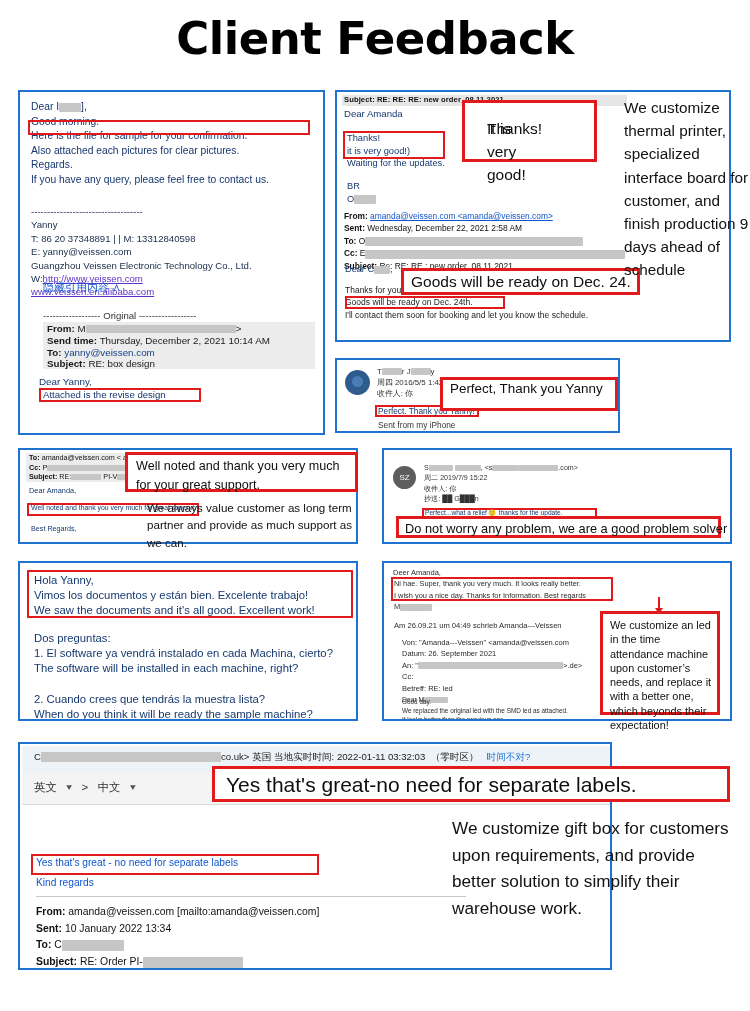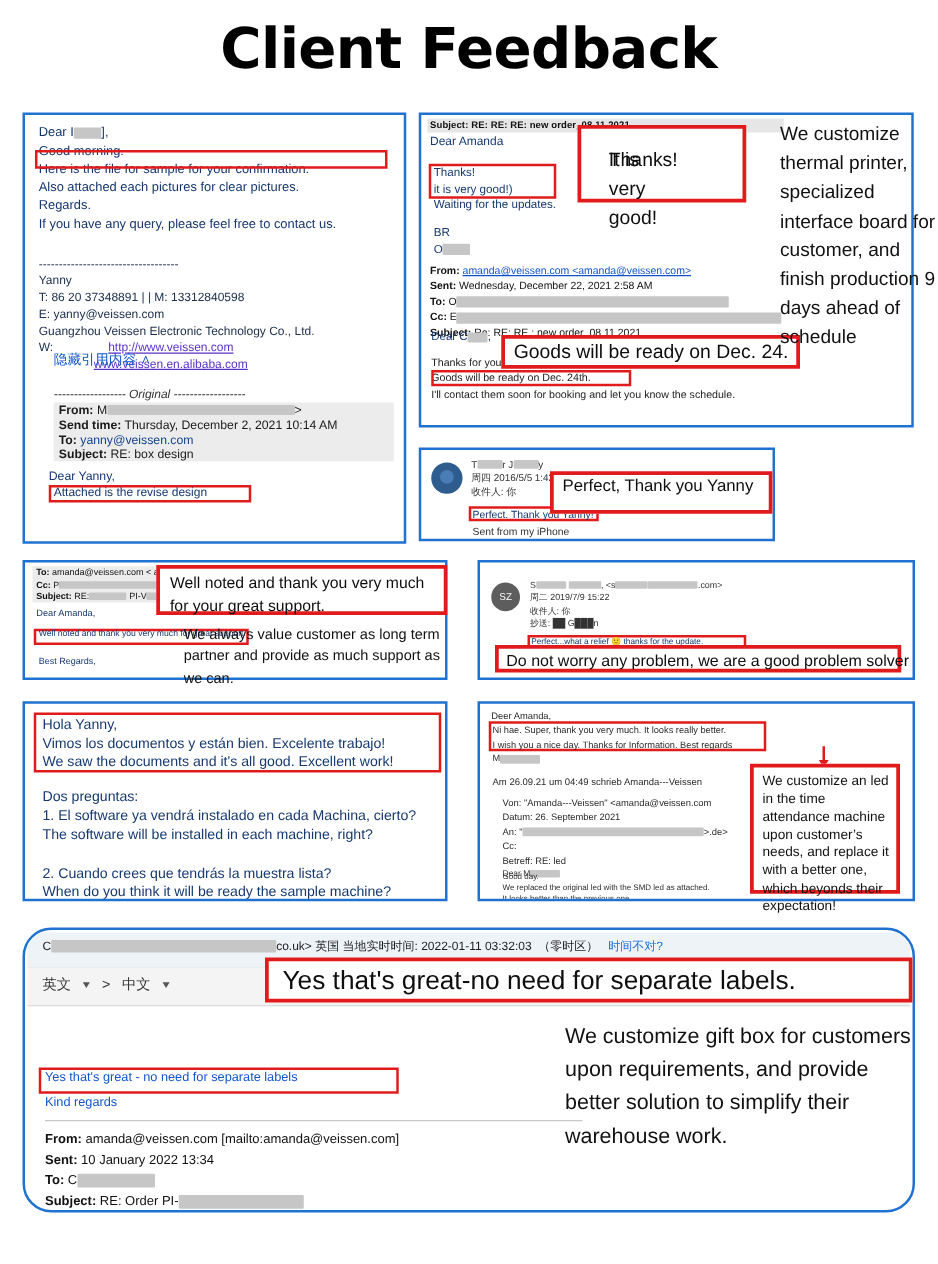--- a/index.html
+++ b/index.html
@@ -27,33 +27,33 @@
 
   
   .panel{
     position:absolute;
     border:2px solid #1f72d0;
     background:#ffffff;
     box-sizing:border-box;
     overflow:hidden;
   }
   .blue{color:#11418a;}
-  .link{color:#5b32c8;text-decoration:underline;margin-left:44px;}
+  .link{color:#5b32c8;text-decoration:underline;}
   .link2{color:#1155cc;text-decoration:underline;}
   .redbox{border:2px solid #e11b1b;box-sizing:border-box;}
   .redbox-thick{border:3px solid #e11b1b;box-sizing:border-box;background:#fff;}
   .redact{display:inline-block;background:#c6c6c6;vertical-align:middle;border-radius:1px;}
 
   
   #p1{left:18px;top:90px;width:307px;height:345px;}
   #p1 .body{position:absolute;left:11px;top:8px;width:290px;font-size:10.3px;line-height:14.6px;color:#15366e;}
   #p1 .l-red{position:absolute;left:8px;top:27.5px;width:282px;height:15px;}
   #p1 .sig{position:absolute;left:11px;top:113px;font-size:9.6px;line-height:13.4px;color:#20324f;}
   #p1 .hid{position:absolute;left:23px;top:188px;font-size:11px;color:#1155cc;}
-  #p1 .orig{position:absolute;left:23px;top:218px;font-size:9.6px;color:#333;font-style:italic;}
+  #p1 .orig{position:absolute;left:23px;top:218px;font-size:9.6px;color:#333;}
   #p1 .hdrbox{position:absolute;left:23px;top:230px;width:272px;height:47px;background:#ececec;}
   #p1 .hdrtxt{position:absolute;left:27px;top:231px;font-size:9.8px;line-height:11.8px;color:#1a1a1a;}
   #p1 .dy{position:absolute;left:19px;top:284px;font-size:9.8px;color:#15366e;}
   #p1 .att{position:absolute;left:19px;top:296px;width:162px;height:14px;}
   #p1 .atttxt{position:absolute;left:23px;top:297px;font-size:9.6px;color:#15366e;}
 
   
   #p2{left:335px;top:90px;width:396px;height:252px;}
   #p2 .subj{position:absolute;left:5px;top:3px;width:285px;height:11px;background:#e6e6e6;}
   #p2 .subjtxt{position:absolute;left:7px;top:3px;font-size:7.6px;font-weight:700;color:#101010;letter-spacing:0.1px;}
@@ -125,21 +125,21 @@
   #p7 .m{position:absolute;left:10px;top:39px;font-size:7.4px;color:#2b2b2b;}
   #p7 .am{position:absolute;left:10px;top:58px;font-size:7.6px;color:#2b2b2b;}
   #p7 .von{position:absolute;left:18px;top:74px;font-size:7.5px;line-height:11.4px;color:#2b2b2b;}
   #p7 .good{position:absolute;left:18px;top:134px;font-size:6.4px;line-height:9.2px;color:#2b2b2b;}
   #cal-led{position:absolute;left:600px;top:611px;width:120px;height:104px;}
   #cal-led span{position:absolute;left:7px;top:4px;font-size:10.9px;line-height:14.3px;color:#111;}
   #led-arrow{position:absolute;left:658px;top:597px;width:2px;height:14px;background:#e11b1b;}
   #led-arrow:after{content:"";position:absolute;left:-3px;top:11px;border-left:4px solid transparent;border-right:4px solid transparent;border-top:6px solid #e11b1b;}
 
   
-  #p8{left:18px;top:742px;width:714px;height:228px;border-radius:23px;}
+  #p8{left:18px;top:742px;width:594px;height:228px;}
   #p8 .topbar{position:absolute;left:2px;top:2px;width:706px;height:28px;background:#eef3f8;border-bottom:1px solid #cfd9e4;}
   #p8 .topbartxt{position:absolute;left:14px;top:7px;font-size:9.6px;color:#1d1d1d;}
   #p8 .transbar{position:absolute;left:2px;top:30px;width:706px;height:30px;background:#f4f4f4;border-bottom:1px solid #dcdcdc;}
   #p8 .transtxt{position:absolute;left:14px;top:36px;font-size:11.4px;color:#333;}
   #p8 .chev{display:inline-block;transform:scale(1,0.8);color:#555;}
   #p8 .fanyi{position:absolute;left:216px;top:39px;font-size:8.6px;color:#1a6fd4;}
   #p8 .rb{position:absolute;left:11px;top:110px;width:288px;height:21px;}
   #p8 .rbtxt{position:absolute;left:16px;top:113px;font-size:10.2px;color:#1155cc;}
   #p8 .kind{position:absolute;left:16px;top:133px;font-size:10.2px;color:#1155cc;}
   #p8 .sep{position:absolute;left:16px;top:152px;width:430px;height:1px;background:#c8c8c8;}

